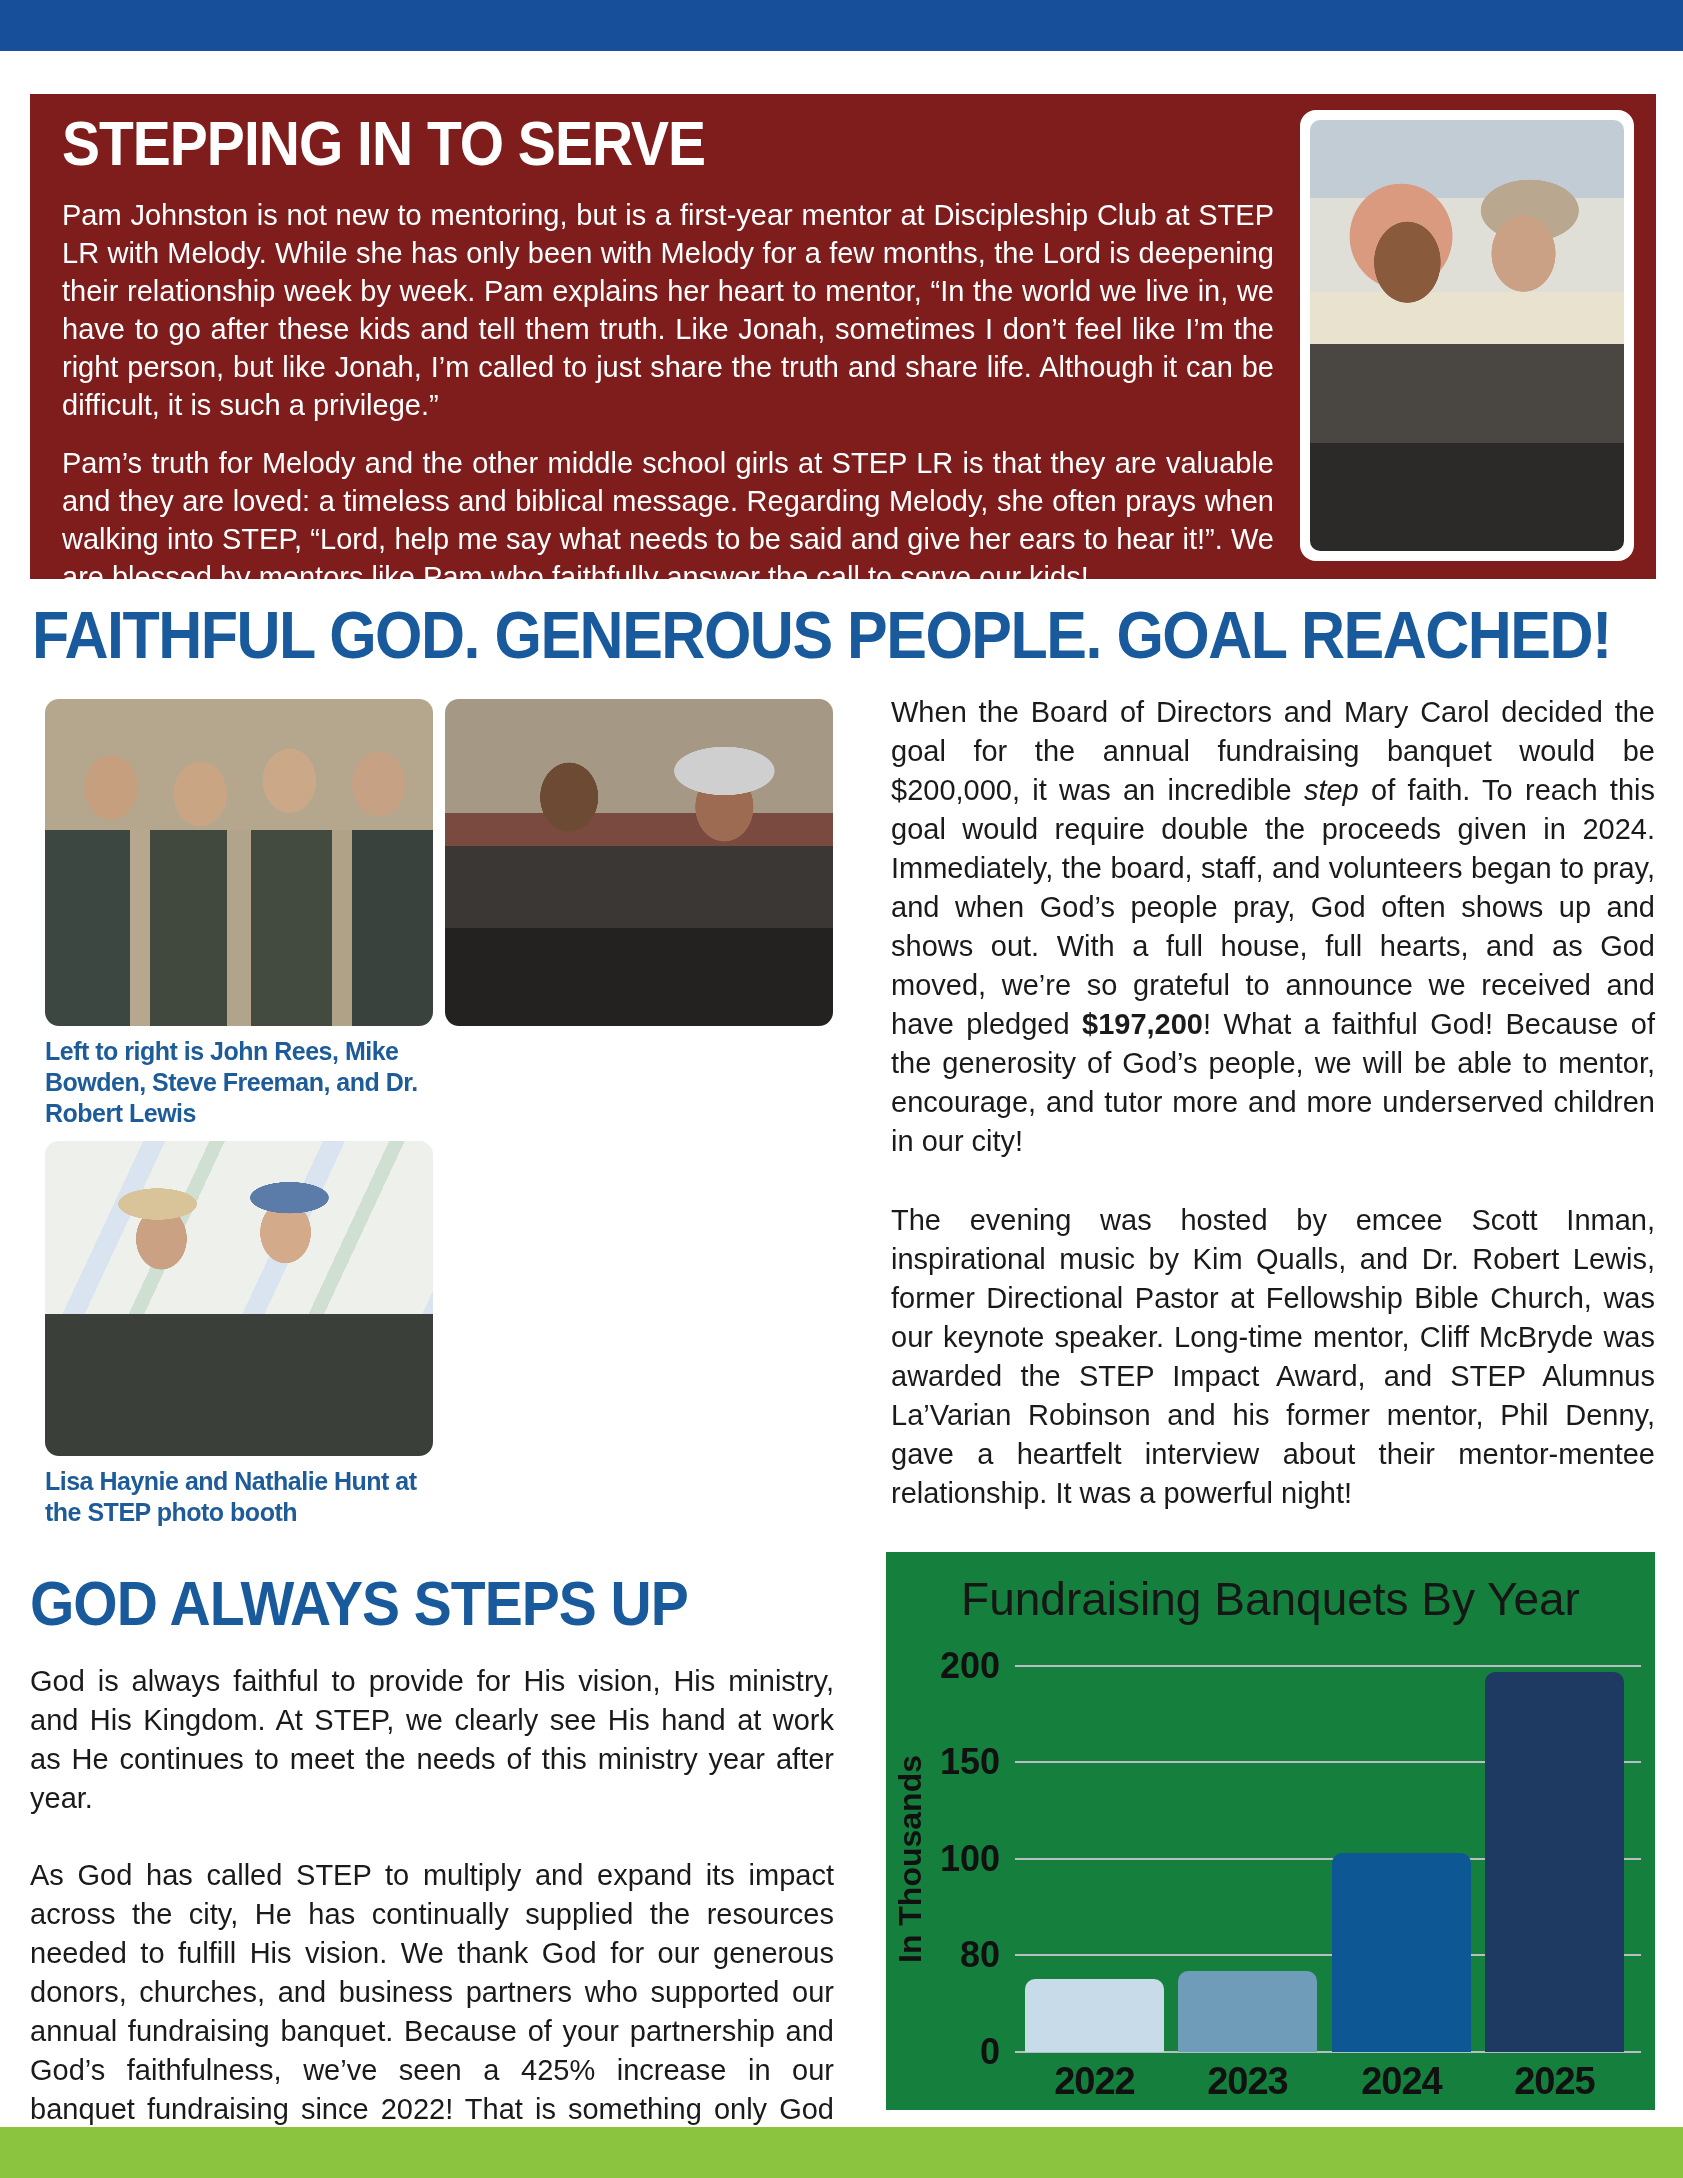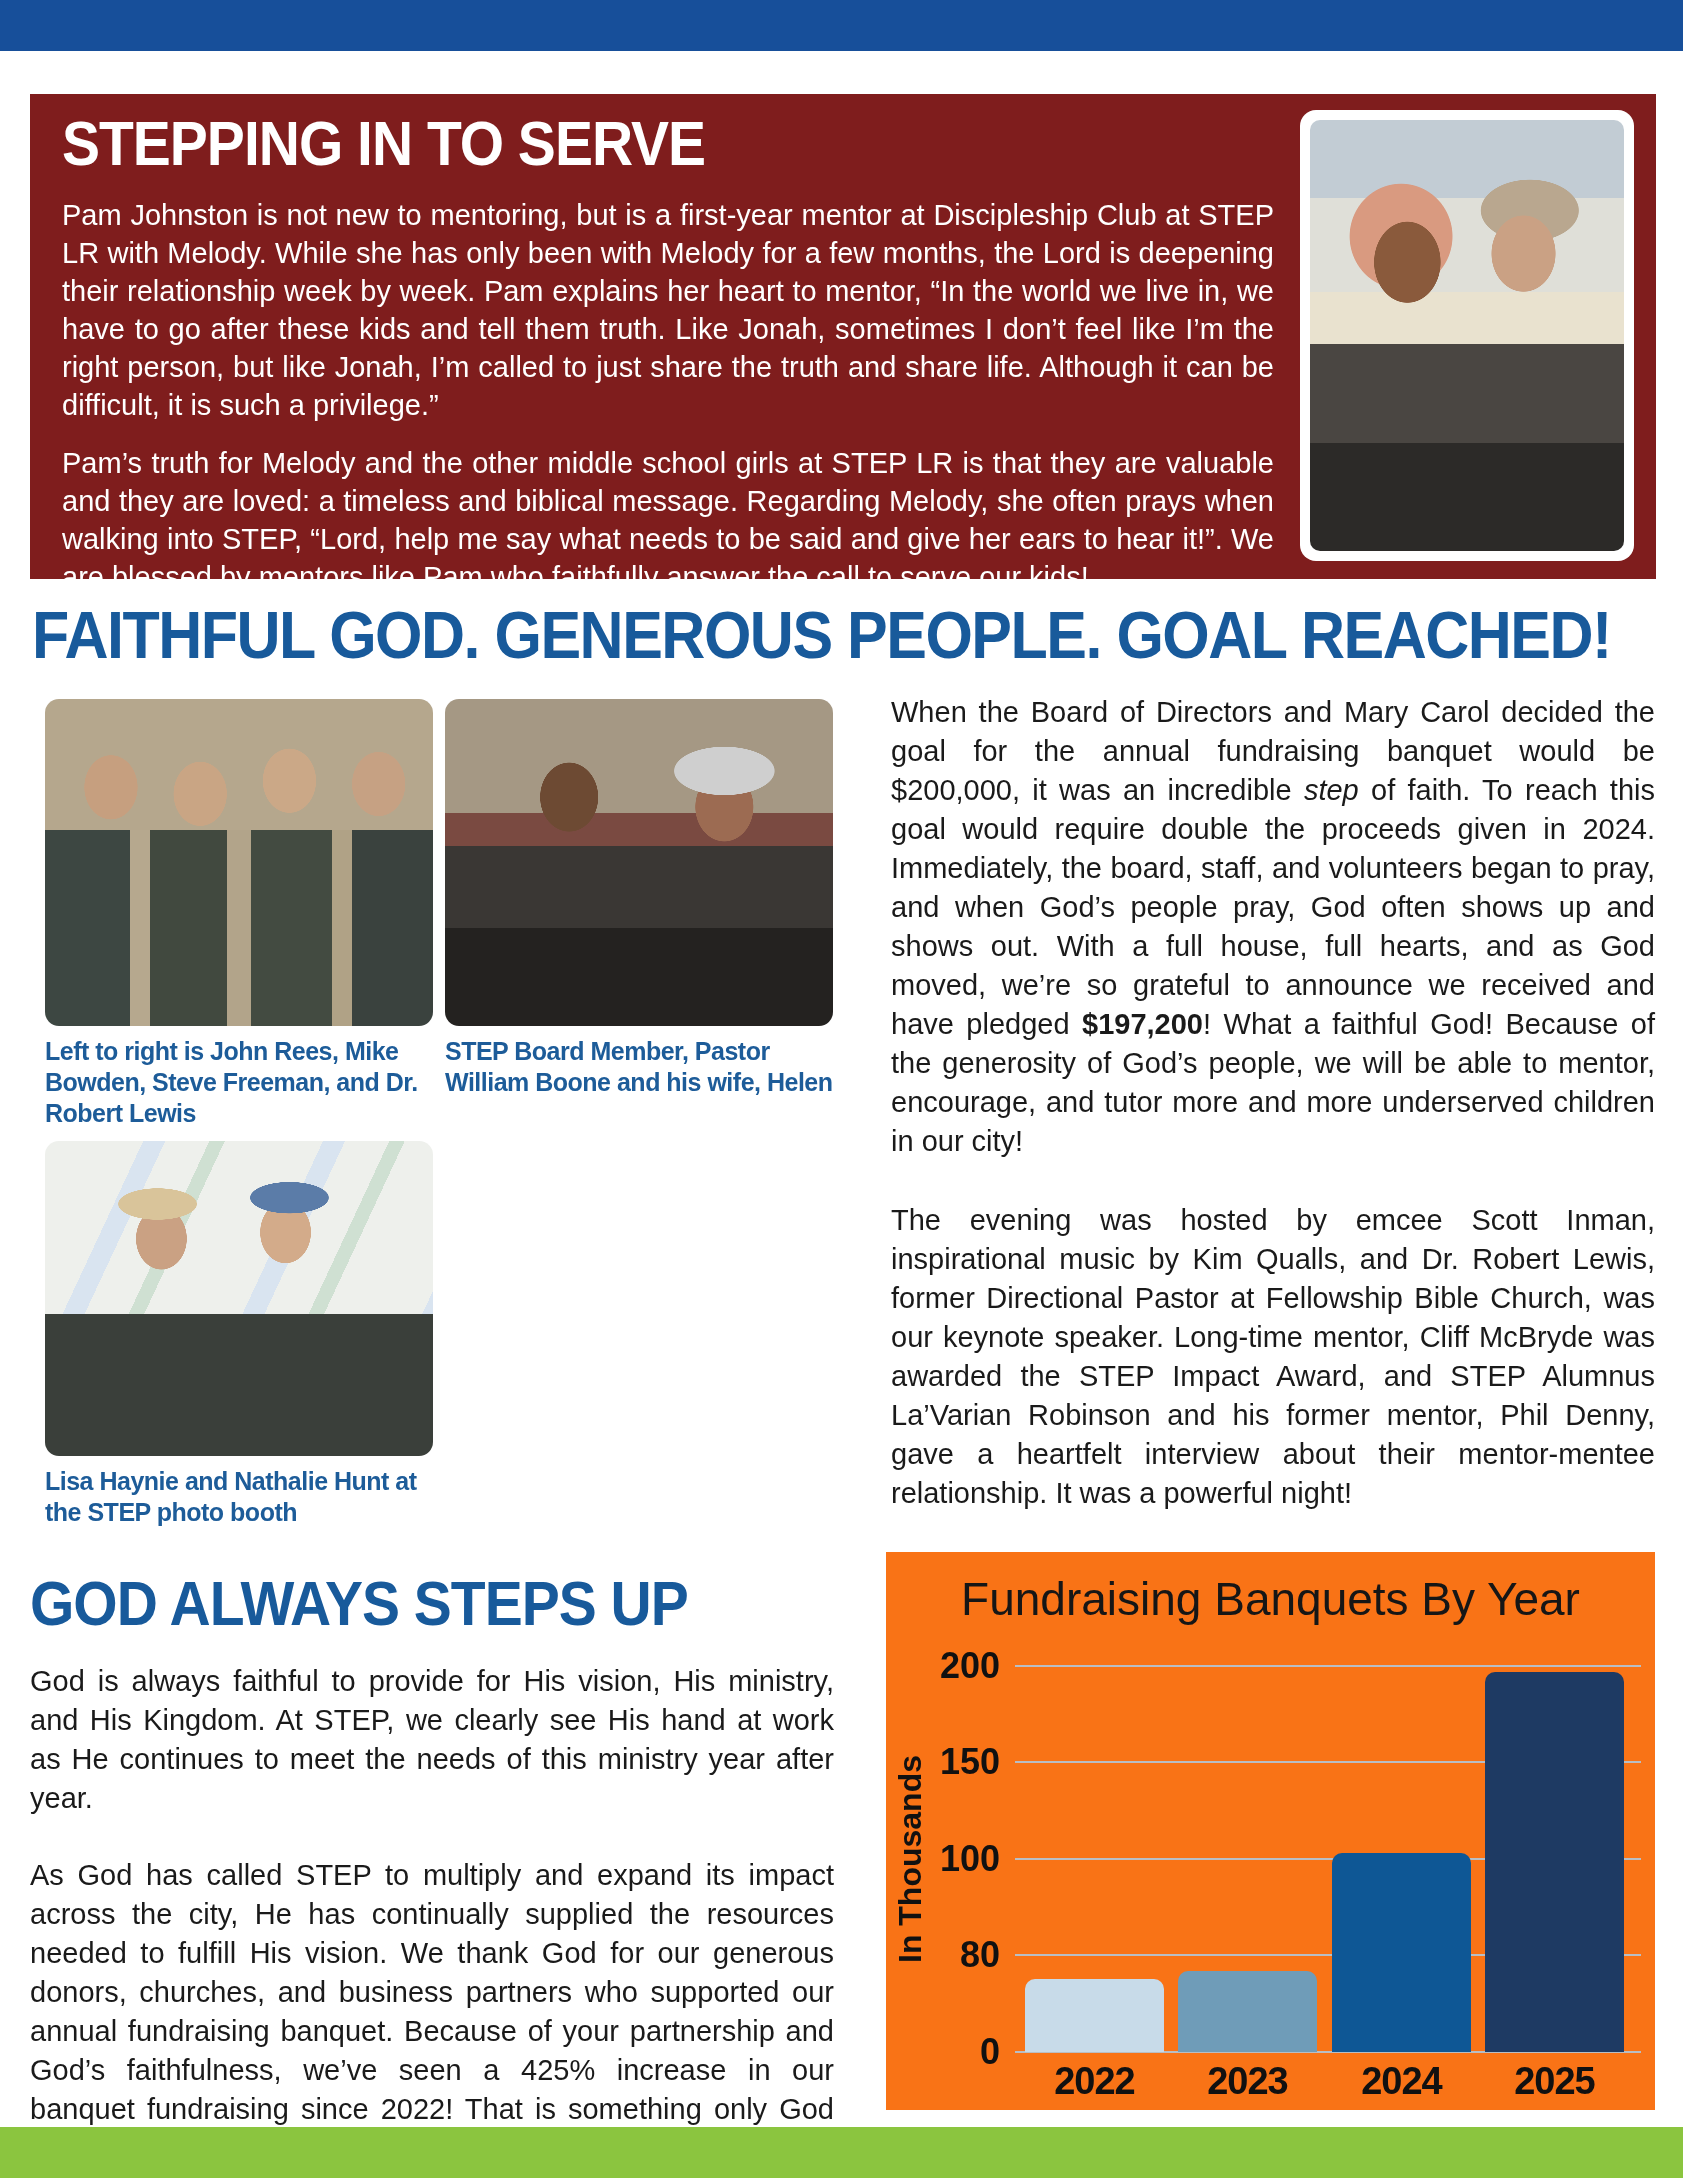--- a/index.html
+++ b/index.html
@@ -83,21 +83,21 @@
 
   
   .god-section{position:absolute;left:30px;top:1566px;width:804px;}
   .god-title{
     margin:0 0 30px 0;font-size:57px;font-weight:700;color:#185a9b;letter-spacing:-1px;
     transform:scaleY(1.12);transform-origin:left top;
   }
   .god-section p{margin:0 0 38px 0;font-size:29px;line-height:39px;text-align:justify;}
 
   
-  .chart-panel{position:absolute;left:886px;top:1552px;width:769px;height:558px;background:#f97316;}
+  .chart-panel{position:absolute;left:886px;top:1552px;width:769px;height:558px;background:#15803d;}
   .chart-title{margin:0;padding-top:20px;text-align:center;font-size:46px;font-weight:400;color:#161616;}
   .ylab{position:absolute;left:6px;top:114px;height:386px;display:flex;align-items:center;}
   .ylab span{writing-mode:vertical-rl;transform:rotate(180deg);font-size:32px;font-weight:700;color:#111;}
   .plot{position:absolute;left:15px;top:114px;width:740px;height:386px;}
   .gridline{position:absolute;left:114px;right:0;height:2px;background:#b9bec4;}
   .ytick{position:absolute;left:0;width:99px;text-align:right;font-size:36px;font-weight:700;height:40px;line-height:40px;color:#111;}
   .bar{position:absolute;bottom:0;width:139px;border-radius:10px 10px 0 0;}
   .xlabel{position:absolute;top:394px;width:139px;text-align:center;font-size:38px;font-weight:700;letter-spacing:-1px;color:#111;}
 </style>
 </head>
@@ -120,21 +120,20 @@
 
 <h2 class="goal-title">FAITHFUL GOD. GENEROUS PEOPLE. GOAL REACHED!</h2>
 
 <div class="photo-grid">
     <figure class="cell">
       <div class="photo photo-1"></div>
       <figcaption class="caption">Left to right is John Rees, Mike Bowden, Steve Freeman, and Dr. Robert Lewis</figcaption>
     </figure>
     <figure class="cell">
       <div class="photo photo-2"></div>
-      <figcaption class="caption">STEP Board Member, Pastor William Boone and his wife, Helen</figcaption>
     </figure>
     <figure class="cell">
       <div class="photo photo-3"></div>
       <figcaption class="caption">Lisa Haynie and Nathalie Hunt at the STEP photo booth</figcaption>
     </figure>
   </div>
 
 <div class="right-col">
     <p><span>When the Board of Directors and Mary Carol decided the goal for the annual fundraising banquet would be $200,000, it was an incredible </span><span style="font-style: italic;">step</span><span> of faith.  To reach this goal would require double the proceeds given in 2024.  Immediately, the board, staff, and volunteers began to pray, and when God’s people pray, God often shows up and shows out.  With a full house, full hearts, and as God moved, we’re so grateful to announce we received and have pledged </span><span style="font-weight: 700;">$197,200</span><span>!  What a faithful God!  Because of the generosity of God’s people, we will be able to mentor, encourage, and tutor more and more underserved children in our city!</span></p>
     <p><span>The evening was hosted by emcee Scott Inman, inspirational music by Kim Qualls, and Dr. Robert Lewis, former Directional Pastor at Fellowship Bible Church, was our keynote speaker. Long-time mentor, Cliff McBryde was awarded the STEP Impact Award, and STEP Alumnus La’Varian Robinson and his former mentor, Phil Denny, gave a heartfelt interview about their mentor-mentee relationship. It was a powerful night!</span></p>

